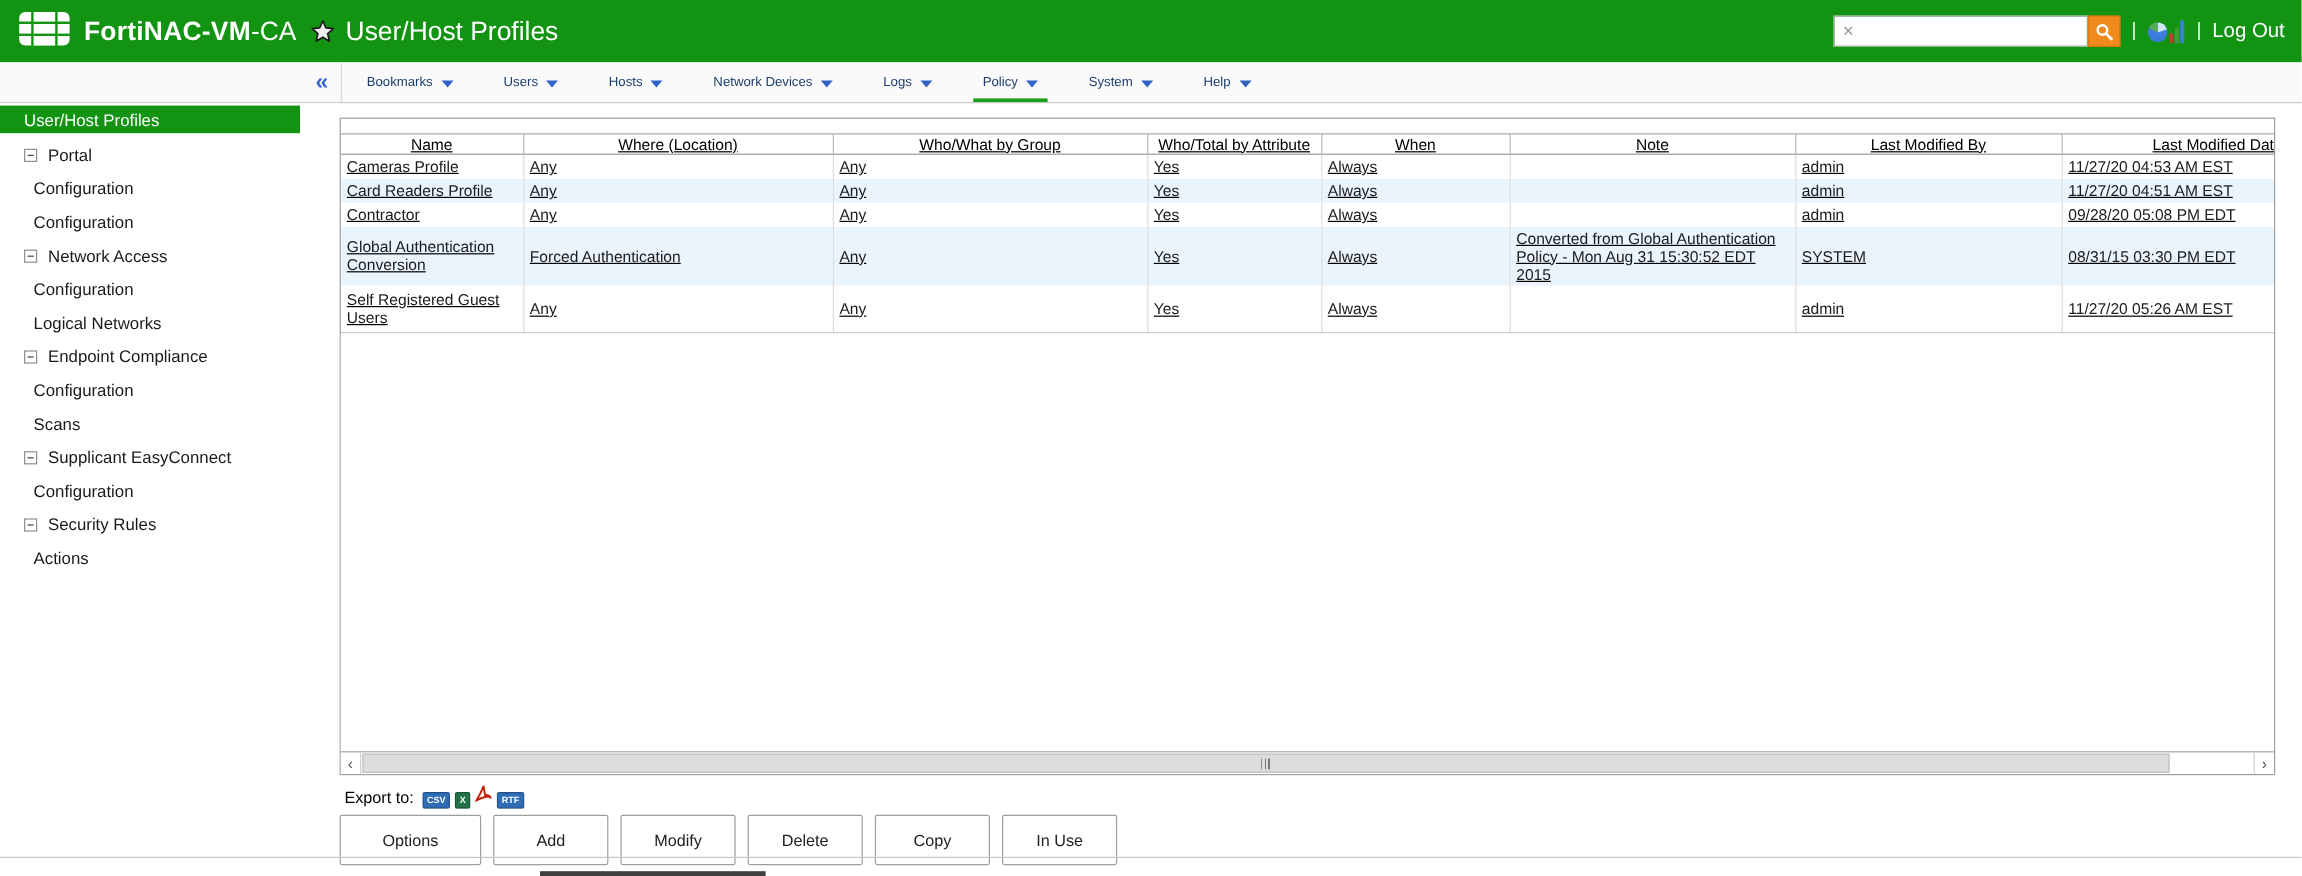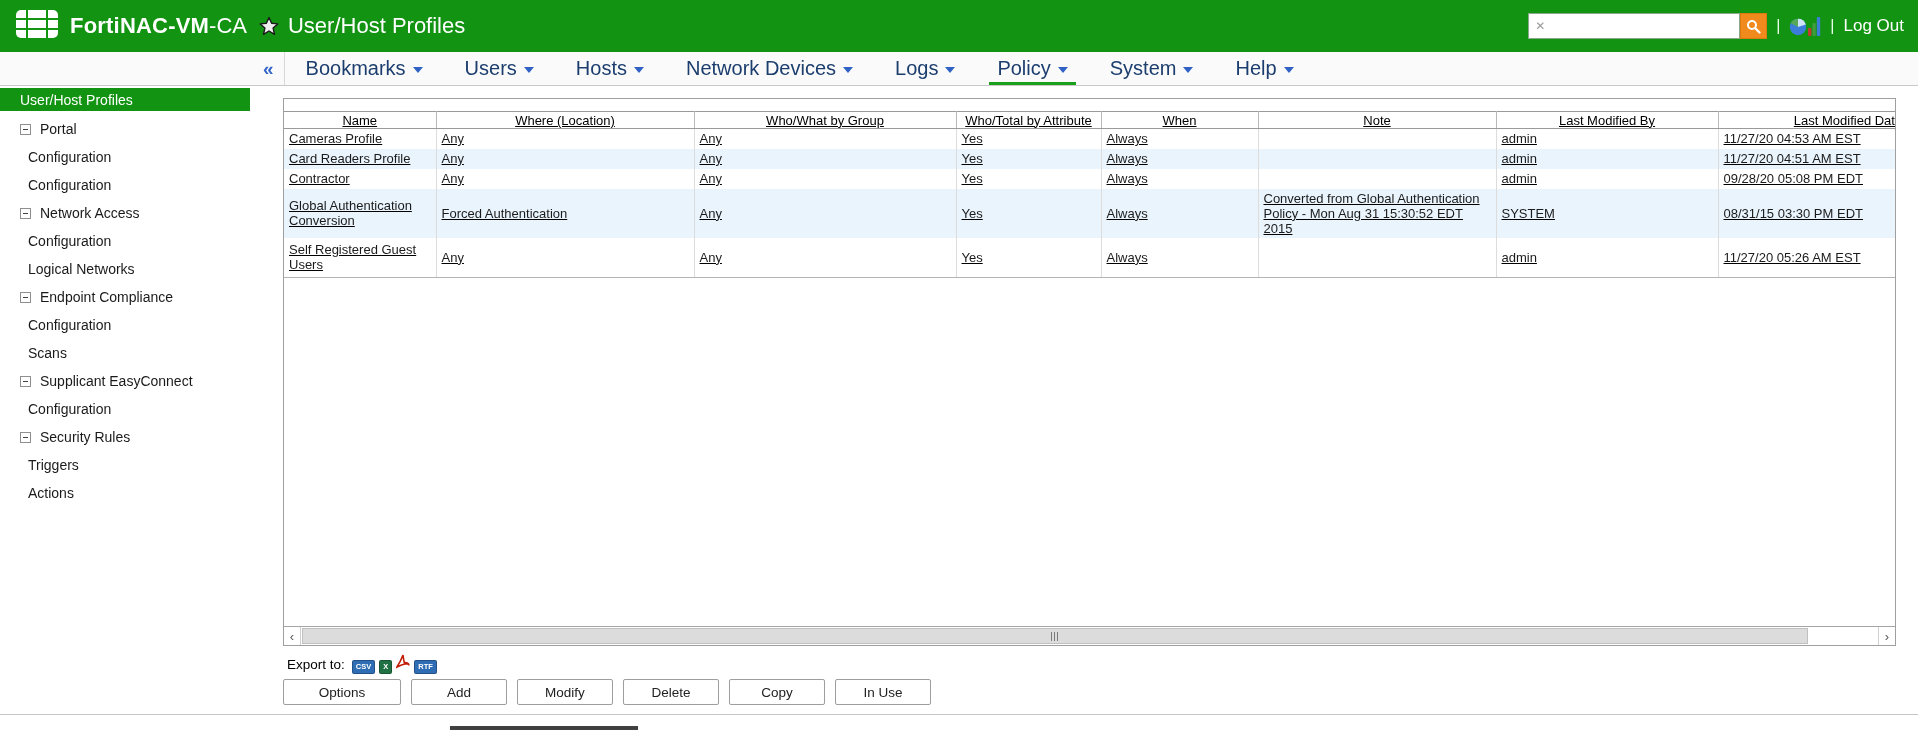--- a/index.html
+++ b/index.html
@@ -35,21 +35,21 @@
 
   
   .menubar { position:absolute; left:0; top:52px; width:1918px; height:34px;
              background:#fafafa; border-bottom:1px solid #c9c9c9;
              display:flex; align-items:stretch; }
   .collapse-btn { margin-left:253px; display:flex; align-items:center;
                   color:#3465c8; font-size:19px; font-weight:bold; padding:0 10px; cursor:pointer; }
   .menubar-sep { width:1px; background:#d8d8d8; }
   .menu-items { display:flex; }
   .menu-item { display:flex; align-items:center; padding:0 21px; cursor:pointer; position:relative; }
-  .menu-item span.mlabel { color:#1c3e6e; font-size:20px;text-align:center; }
+  .menu-item span.mlabel { color:#1c3e6e; font-size:11px;text-align:center; }
   .caret { width:0; height:0; border-left:5px solid transparent; border-right:5px solid transparent;
            border-top:6px solid #2f62c4; margin-left:7px; margin-top:2px; }
   .menu-item.active::after { content:""; position:absolute; left:13px; right:13px; bottom:0;
                              border-bottom:3px solid #1aa01a; }
 
   
   .sidebar { position:absolute; left:0; top:86px; width:283px; bottom:0; background:#fff; }
   .side-item { display:flex; align-items:center; height:28px; font-size:14px; color:#1a1a1a; cursor:pointer; }
   .side-item.lvl0 { padding-left:20px; }
   .side-item.lvl1 { padding-left:28px; }
@@ -100,21 +100,21 @@
           background:repeating-linear-gradient(90deg,#7a7a7a 0 1px,transparent 1px 3px); }
 
   
   .export-row { position:absolute; left:287px; top:654px; display:flex; align-items:center;
                 font-size:13.5px; color:#000; }
   .export-label { margin-right:7px; }
   .exp-icon { margin-right:4px; cursor:pointer; display:inline-flex; align-items:center; justify-content:center; }
   .badge { font-size:7.5px; font-weight:bold; color:#fff; padding:2px 3px; border-radius:2px;
            border:1px solid rgba(0,0,0,.25); line-height:8px; }
   .btn-row { position:absolute; left:283px; top:679px; display:flex; gap:10px; }
-  .btn { height:26px; background:#fff; border:1px solid #9e9e9e; border-radius:2px;
+  .btn { height:42px; background:#fff; border:1px solid #9e9e9e; border-radius:2px;
          font-size:13.5px; color:#222; width:96px; cursor:pointer;
          font-family:"Liberation Sans", sans-serif; }
   .btn.wide { width:118px; }
 
   .bottom-divider { position:absolute; left:0; top:714px; width:1918px; border-top:1px solid #c6c6c6; }
   .dark-strip { position:absolute; left:450px; bottom:0; width:188px; height:4px; background:#3f3f3f; }
 </style>
 </head>
 <body>
 
@@ -244,23 +244,20 @@
     <div class="side-item lvl0">
       <span class="expander"></span>
       <span class="side-label">Supplicant EasyConnect</span>
     </div>
     <div class="side-item lvl1">
       <span class="side-label">Configuration</span>
     </div>
     <div class="side-item lvl0">
       <span class="expander"></span>
       <span class="side-label">Security Rules</span>
-    </div>
-    <div class="side-item lvl1">
-      <span class="side-label">Triggers</span>
     </div>
     <div class="side-item lvl1">
       <span class="side-label">Actions</span>
     </div>
   </div>
 
 <div class="panel">
 
   <div class="table-viewport">
     <table class="grid">

